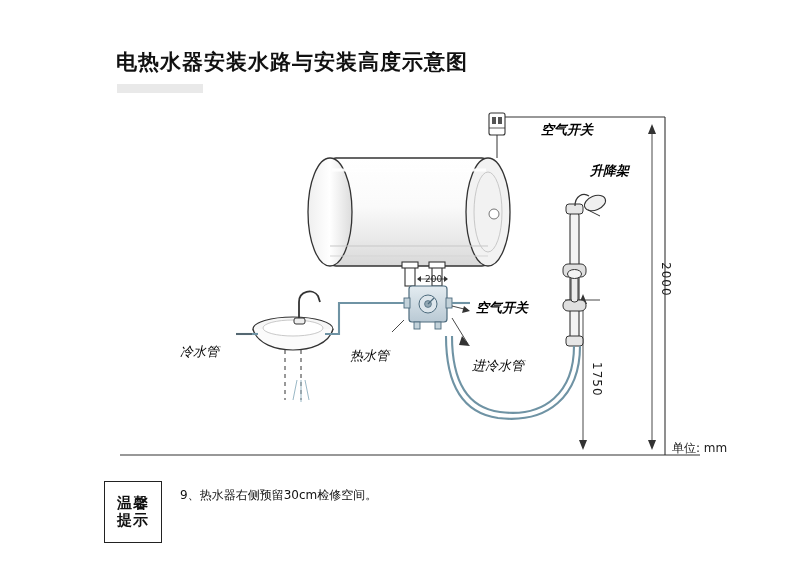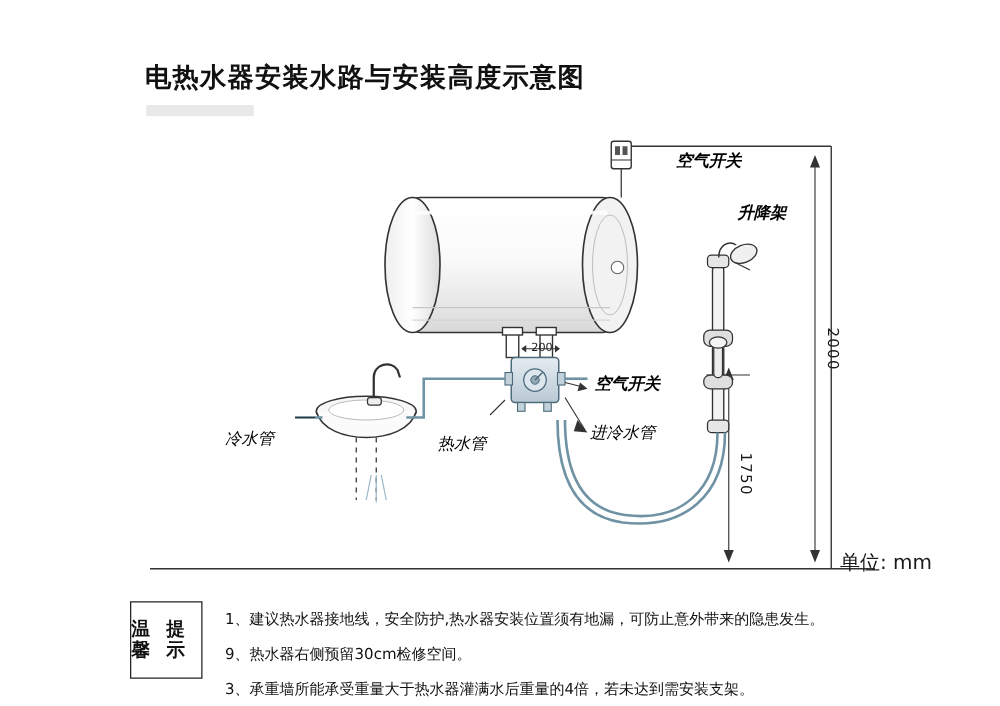--- a/index.html
+++ b/index.html
@@ -52,21 +52,21 @@
     writing-mode: vertical-rl;
     text-orientation: mixed;
     letter-spacing: 1px;
   }
   .note-box {
     position: absolute;
     left: 104px; top: 481px;
     width: 58px; height: 62px;
     border: 1.6px solid #222;
     display: flex;
-    flex-direction: row;
+    flex-direction: column;
     align-items: center;
     justify-content: center;
     line-height: 1.15;
   }
   .note-box span {
     font-size: 15px;
     font-weight: bold;
     letter-spacing: 1px;
     color: #111;
   }
@@ -77,21 +77,21 @@
   }
   .notes .n {
     font-size: 12px;
     color: #111;
     margin-bottom: 11px;
     white-space: nowrap;
   }
   .unit {
     position: absolute;
     left: 672px; top: 440px;
-    font-size: 16px;
+    font-size: 12px;
   }
   .dim-2000 {
     position: absolute;
     left: 659px; top: 262px;
     font-size: 12px;
   }
   .dim-1750 {
     position: absolute;
     left: 590px; top: 362px;
     font-size: 12px;
@@ -277,33 +277,31 @@
   <div class="lbl lbl-b" style="left:541px; top:122px;">空气开关</div>
 
   <div class="lbl lbl-b" style="left:566px; top:163px;margin-left:24px;">升降架</div>
 
   <div class="lbl lbl-b" style="left:476px; top:300px;">空气开关</div>
 
   <div class="lbl" style="left:180px; top:344px;">冷水管</div>
 
   <div class="lbl" style="left:350px; top:348px;">热水管</div>
 
-  <div class="lbl" style="left:472px; top:339px;">进冷水管</div>
+  <div class="lbl" style="left:472px; top:358px;">进冷水管</div>
 
   <div class="small-100">200</div>
 
   <div class="dim-2000 lbl-vert">2000</div>
   <div class="dim-1750 lbl-vert">1750</div>
 
   <div class="unit">单位: mm</div>
 
   <div class="note-box">
     <span>温馨</span>
     <span>提示</span>
   </div>
 
   <div class="notes">
-    <div class="n">1、建议热水器接地线，安全防护,热水器安装位置须有地漏，可防止意外带来的隐患发生。</div>
     <div class="n">9、热水器右侧预留30cm检修空间。</div>
-    <div class="n">3、承重墙所能承受重量大于热水器灌满水后重量的4倍，若未达到需安装支架。</div>
   </div>
 
 </div>
 
 </body></html>

